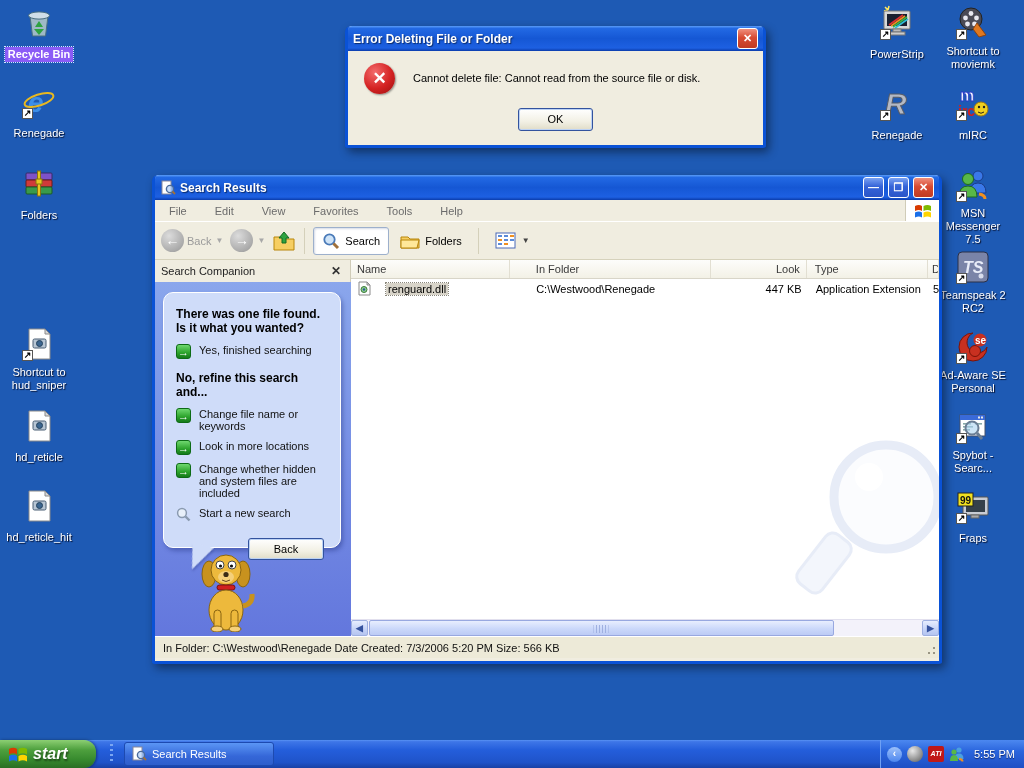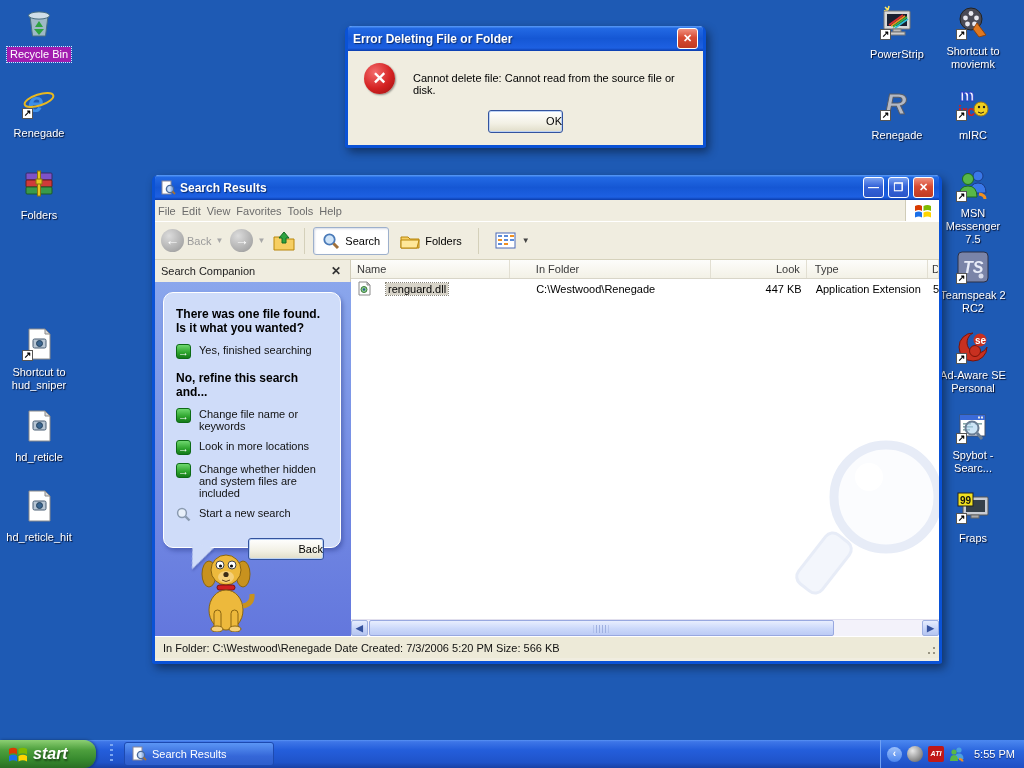--- a/index.html
+++ b/index.html
@@ -4,55 +4,55 @@
 <style>
   * { margin:0; padding:0; box-sizing:border-box; }
   html,body { width:1024px; height:768px; overflow:hidden; }
   body { font-family:"Liberation Sans", sans-serif; background:#1E5AB4; position:relative; }
 
   
   .dicon { position:absolute; width:76px; text-align:center; cursor:default; }
   .dicon .img { width:36px; height:36px; margin:0 auto 3px; position:relative; }
   .dicon .lbl { display:inline-block; font-size:11px; line-height:13px; color:#fff;
                 text-shadow:1px 1px 1px rgba(0,0,20,.85); padding:1px 3px; }
-  .dicon .lbl.sel { background:#a21caf; outline:1px dotted #d8e4ff; text-shadow:none; }
+  .dicon .lbl.sel { background:#8b5cf6; outline:1px dotted #d8e4ff; text-shadow:none;font-weight:bold; }
   .sc { position:absolute; left:1px; bottom:1px; width:11px; height:11px; background:#fff;
         border:1px solid #555; font-size:9px; line-height:9px; color:#000; font-weight:bold; }
 
   
   .xpwin { position:absolute; border:3px solid #0A52D6; border-top:none; border-radius:6px 6px 3px 3px;
            box-shadow:3px 4px 10px rgba(0,0,0,.45); background:#F0EDE0; }
   .tbar { height:25px; border-radius:4px 4px 0 0; display:flex; align-items:center; padding:0 5px; gap:4px;
           background:linear-gradient(180deg,#5a9cf8 0%,#2269e4 10%,#1557D4 50%,#1d60e2 88%,#0b3cab 100%); }
   .tbar .ttl { flex:1; color:#fff; font-weight:bold; font-size:12px; text-shadow:1px 1px 1px #0a2a6a; }
   .capbtn { width:21px; height:21px; border:1px solid #fff; border-radius:3px; color:#fff; font-size:11px;
             line-height:19px; text-align:center; font-weight:bold;
             background:linear-gradient(180deg,#7aa2f2,#3563d8 45%,#2a55c8); }
   .capbtn.close { background:linear-gradient(180deg,#f0907e,#d84b33 45%,#c03a22); }
   .wicon16 { width:16px; height:16px; }
 
   
-  #dialog { left:345px; top:26px; width:361px; height:122px; z-index:40; }
+  #dialog { left:345px; top:26px; width:421px; height:122px; z-index:40; }
   #dialog .body { padding:12px 10px 8px; }
   .errrow { display:flex; align-items:flex-start; gap:18px; padding-left:6px; }
   .erricon { width:31px; height:31px; border-radius:50%; flex:0 0 31px;
              background:radial-gradient(circle at 35% 30%,#f36c6c,#d42222 55%,#9a0f0f);
              color:#fff; font-weight:bold; font-size:17px; line-height:31px; text-align:center;
              box-shadow:1px 1px 2px rgba(0,0,0,.4); }
   .errmsg { font-size:11px; color:#000; padding-top:9px; }
   .okwrap { text-align:center; margin-top:14px; }
-  .xpbtn { display:inline-block; min-width:75px; height:23px; font-size:11px; line-height:21px; text-align:right;
+  .xpbtn { display:inline-block; min-width:75px; height:23px; font-size:11px; line-height:21px; text-align:center;
            background:linear-gradient(180deg,#ffffff,#f2f0e4 60%,#e0dcc8); border:1px solid #33539E;
            border-radius:3px; box-shadow:inset 0 0 0 1px #bcd2f4; color:#000; }
 
   
   #win { left:152px; top:175px; width:790px; height:489px; z-index:20; }
   .menubar { height:22px; background:#F0EDE0; display:flex; align-items:center; font-size:11px; color:#6b6b6b;
              border-bottom:1px solid #fff; }
-  .menubar span.mi { padding:4px 3px; }
+  .menubar span.mi { padding:4px 14px; }
   .winlogo { margin-left:auto; width:34px; height:21px; background:#fff; border-left:1px solid #d0ccb8;
              display:flex; align-items:center; justify-content:center; }
   .toolbar { height:38px; background:#F0EDE0; border-bottom:1px solid #D6D2BC; display:flex; align-items:center;
              padding:0 6px; gap:3px; font-size:11px; }
   .navcirc { width:23px; height:23px; border-radius:50%;
              background:radial-gradient(circle at 35% 30%,#dcdcdc,#ababab 70%,#8f8f8f); position:relative; }
   .navcirc .ar { position:absolute; inset:0; color:#fff; font-size:14px; font-weight:bold; line-height:23px; text-align:center; }
   .gray { color:#9a9a9a; }
   .ddv { font-size:8px; color:#a8a8a8; margin:0 4px 0 1px; }
   .tsep { width:1px; height:26px; background:#d4d0ba; margin:0 5px; }

